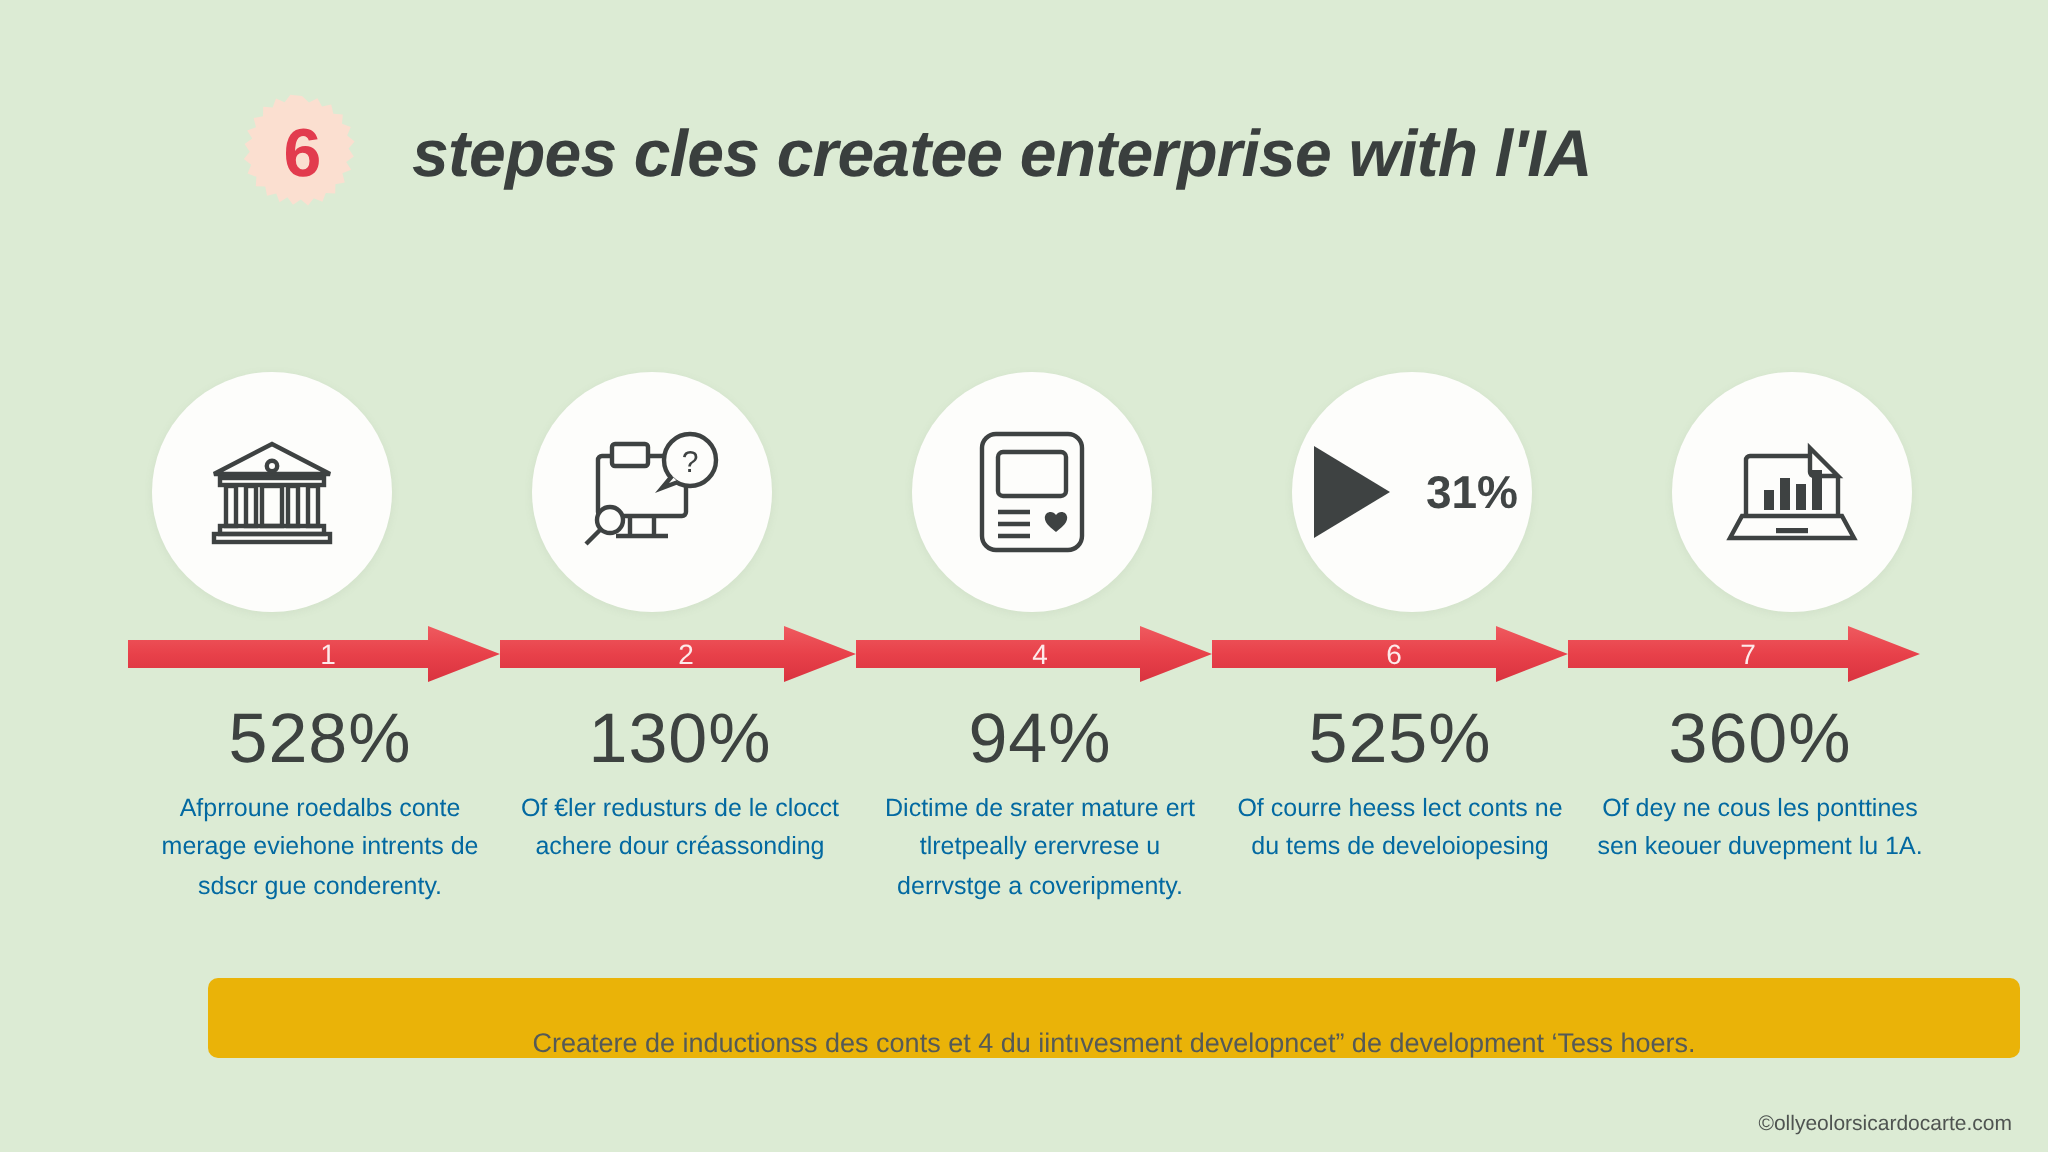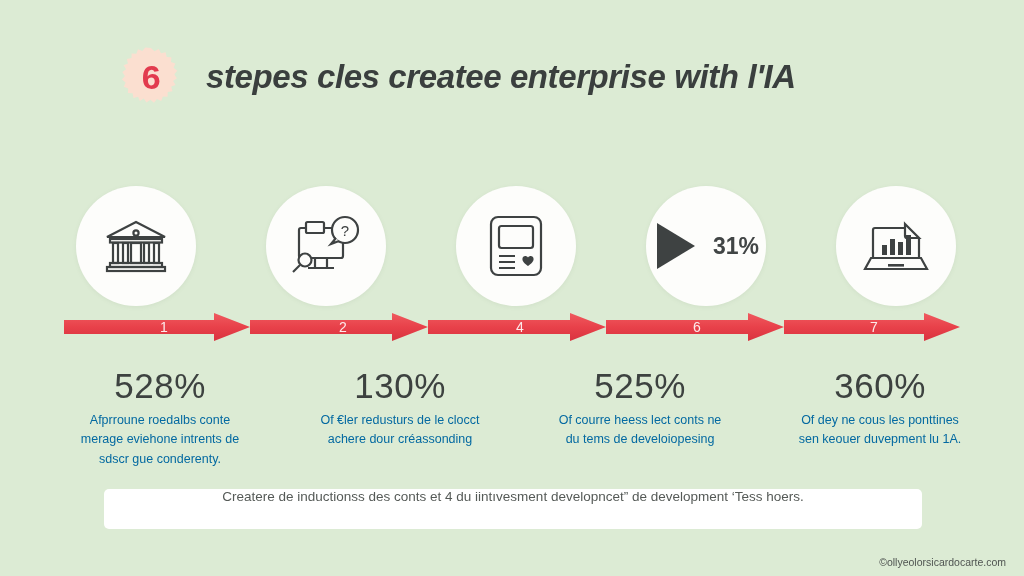--- a/index.html
+++ b/index.html
@@ -102,21 +102,21 @@
     font-size: 14px;
     color: #fdeaea;
     font-weight: normal;
     transform: translateX(-50%);
   }
 
   
   .stats-row {
     position: absolute;
     left: 76px;
-    top: 368px;
+    top: 352px;
     width: 888px;
     display: flex;
     justify-content: space-between;
   }
   .stat {
     width: 168px;
     text-align: center;
   }
   .stat-value {
     font-size: 35px;
@@ -131,26 +131,26 @@
     line-height: 1.55;
     color: #0369a1;
     filter: blur(0.35px);
   }
 
   
   .banner {
     position: absolute;
     left: 104px;
     top: 489px;
-    width: 818px;
+    width: 906px;
     height: 40px;
-    background: #ffffff;
+    background: #eab308;
     border-radius: 5px;
     display: flex;
-    align-items: flex-start;
+    align-items: flex-end;
     justify-content: center;
   }
   .banner-text {
     font-size: 13.5px;
     color: #555a57;
     filter: blur(0.3px);
     white-space: nowrap;
   }
 
   
@@ -267,20 +267,24 @@
   <div class="stat">
     <div class="stat-value">528%</div>
     <div class="stat-desc">Afprroune roedalbs conte merage eviehone intrents de sdscr gue conderenty.</div>
   </div>
 
   <div class="stat">
     <div class="stat-value">130%</div>
     <div class="stat-desc">Of €ler redusturs de le clocct achere dour créassonding</div>
   </div>
 
+  <div class="stat">
+    <div class="stat-value">94%</div>
+    <div class="stat-desc">Dictime de srater mature ert tlretpeally erervrese u derrvstge a coveripmenty.</div>
+  </div>
 
   <div class="stat">
     <div class="stat-value">525%</div>
     <div class="stat-desc">Of courre heess lect conts ne du tems de develoiopesing</div>
   </div>
 
   <div class="stat">
     <div class="stat-value">360%</div>
     <div class="stat-desc">Of dey ne cous les ponttines sen keouer duvepment lu 1A.</div>
   </div>

